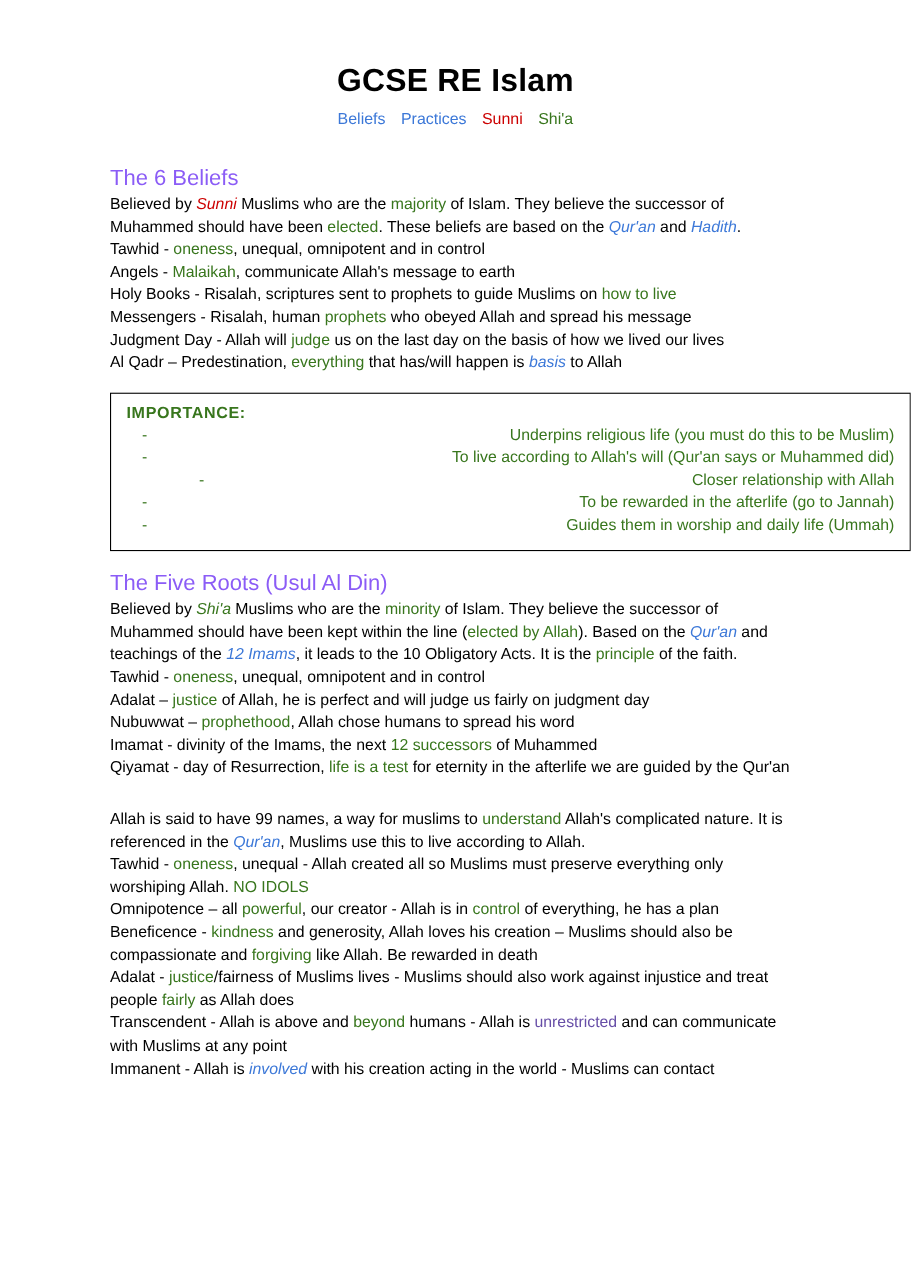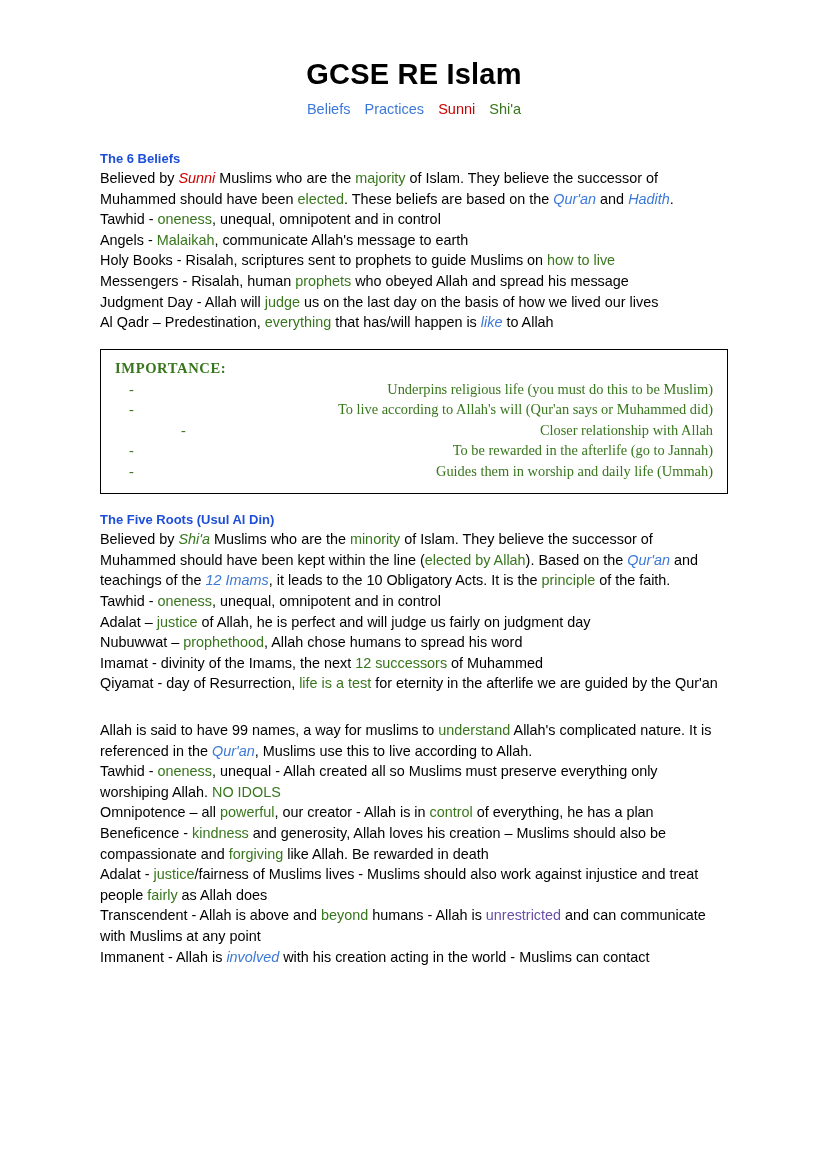--- a/index.html
+++ b/index.html
@@ -41,44 +41,43 @@
   .nav-sunni { color: #cc0000; }
   .nav-shia { color: #38761d; }
 
   h2.section {
     color: #38761d;
     font-size: 18.5px;
     font-weight: bold;
     margin: 0 0 12px 0;
   }
   h3.sub {
-    font-size: 13px;
-    font-weight: bold;
+    font-size: 20px;
+    font-weight: normal;
     margin: 0 0 2px 0;
-    color: #1d4ed8;
+    color: #8b5cf6;
   }
   p.body {
     font-size: 14.4px;
     line-height: 20.6px;
     margin: 0;
     color: #000;
   }
   .grn { color: #38761d; }
   .blu { color: #3c78d8; font-style: italic; }
   .red { color: #cc0000; }
   .pur { color: #674ea7; }
   .ital { font-style: italic; }
 
   .box {
     border: 1px solid #000;
     margin: 16px 0 18px 0;
     padding: 10px 14px 12px 14px;
     box-sizing: border-box;
-    width: 628px;
-    font-family: Liberation Serif, serif;
+    width: 728px;
   }
   .box-title {
     color: #38761d;
     font-weight: bold;
     font-size: 14.6px;
     letter-spacing: 0.6px;
     margin-bottom: 2px;
   }
   .box ul {
     margin: 0;
@@ -124,21 +123,21 @@
 
   <h3 class="sub">The 6 Beliefs</h3>
 
   <p class="body"><span>Believed by </span><span class="red ital">Sunni</span><span> Muslims who are the </span><span class="grn">majority</span><span> of Islam. They believe the successor of Muhammed should have been </span><span class="grn">elected</span><span>. These beliefs are based on the </span><span class="blu">Qur'an</span><span> and </span><span class="blu">Hadith</span><span>.</span></p>
 
   <p class="body"><span>Tawhid - </span><span class="grn">oneness</span><span>, unequal, omnipotent and in control</span></p>
   <p class="body"><span>Angels  - </span><span class="grn">Malaikah</span><span>, communicate Allah's message to earth</span></p>
   <p class="body"><span>Holy Books - Risalah, scriptures sent to prophets to guide Muslims on </span><span class="grn">how to live</span><span></span></p>
   <p class="body"><span>Messengers - Risalah, human </span><span class="grn">prophets</span><span> who obeyed Allah and spread his message</span></p>
   <p class="body"><span>Judgment Day - Allah will </span><span class="grn">judge</span><span> us on the last day on the basis of how we lived our lives</span></p>
-  <p class="body"><span>Al Qadr – Predestination, </span><span class="grn">everything</span><span> that has/will happen is </span><span class="blu">like</span><span> to Allah</span></p>
+  <p class="body"><span>Al Qadr – Predestination, </span><span class="grn">everything</span><span> that has/will happen is </span><span class="blu">basis</span><span> to Allah</span></p>
 
   <div class="box">
     <div class="box-title">IMPORTANCE:</div>
     <ul>
       <li>Underpins religious life (you must do this to be Muslim)</li>
       <li>To live according to Allah's will (Qur'an  says or Muhammed did)</li>
       <ul>
         <li>Closer relationship with Allah</li>
       </ul>
       <li>To be rewarded in the afterlife (go to Jannah)</li>

